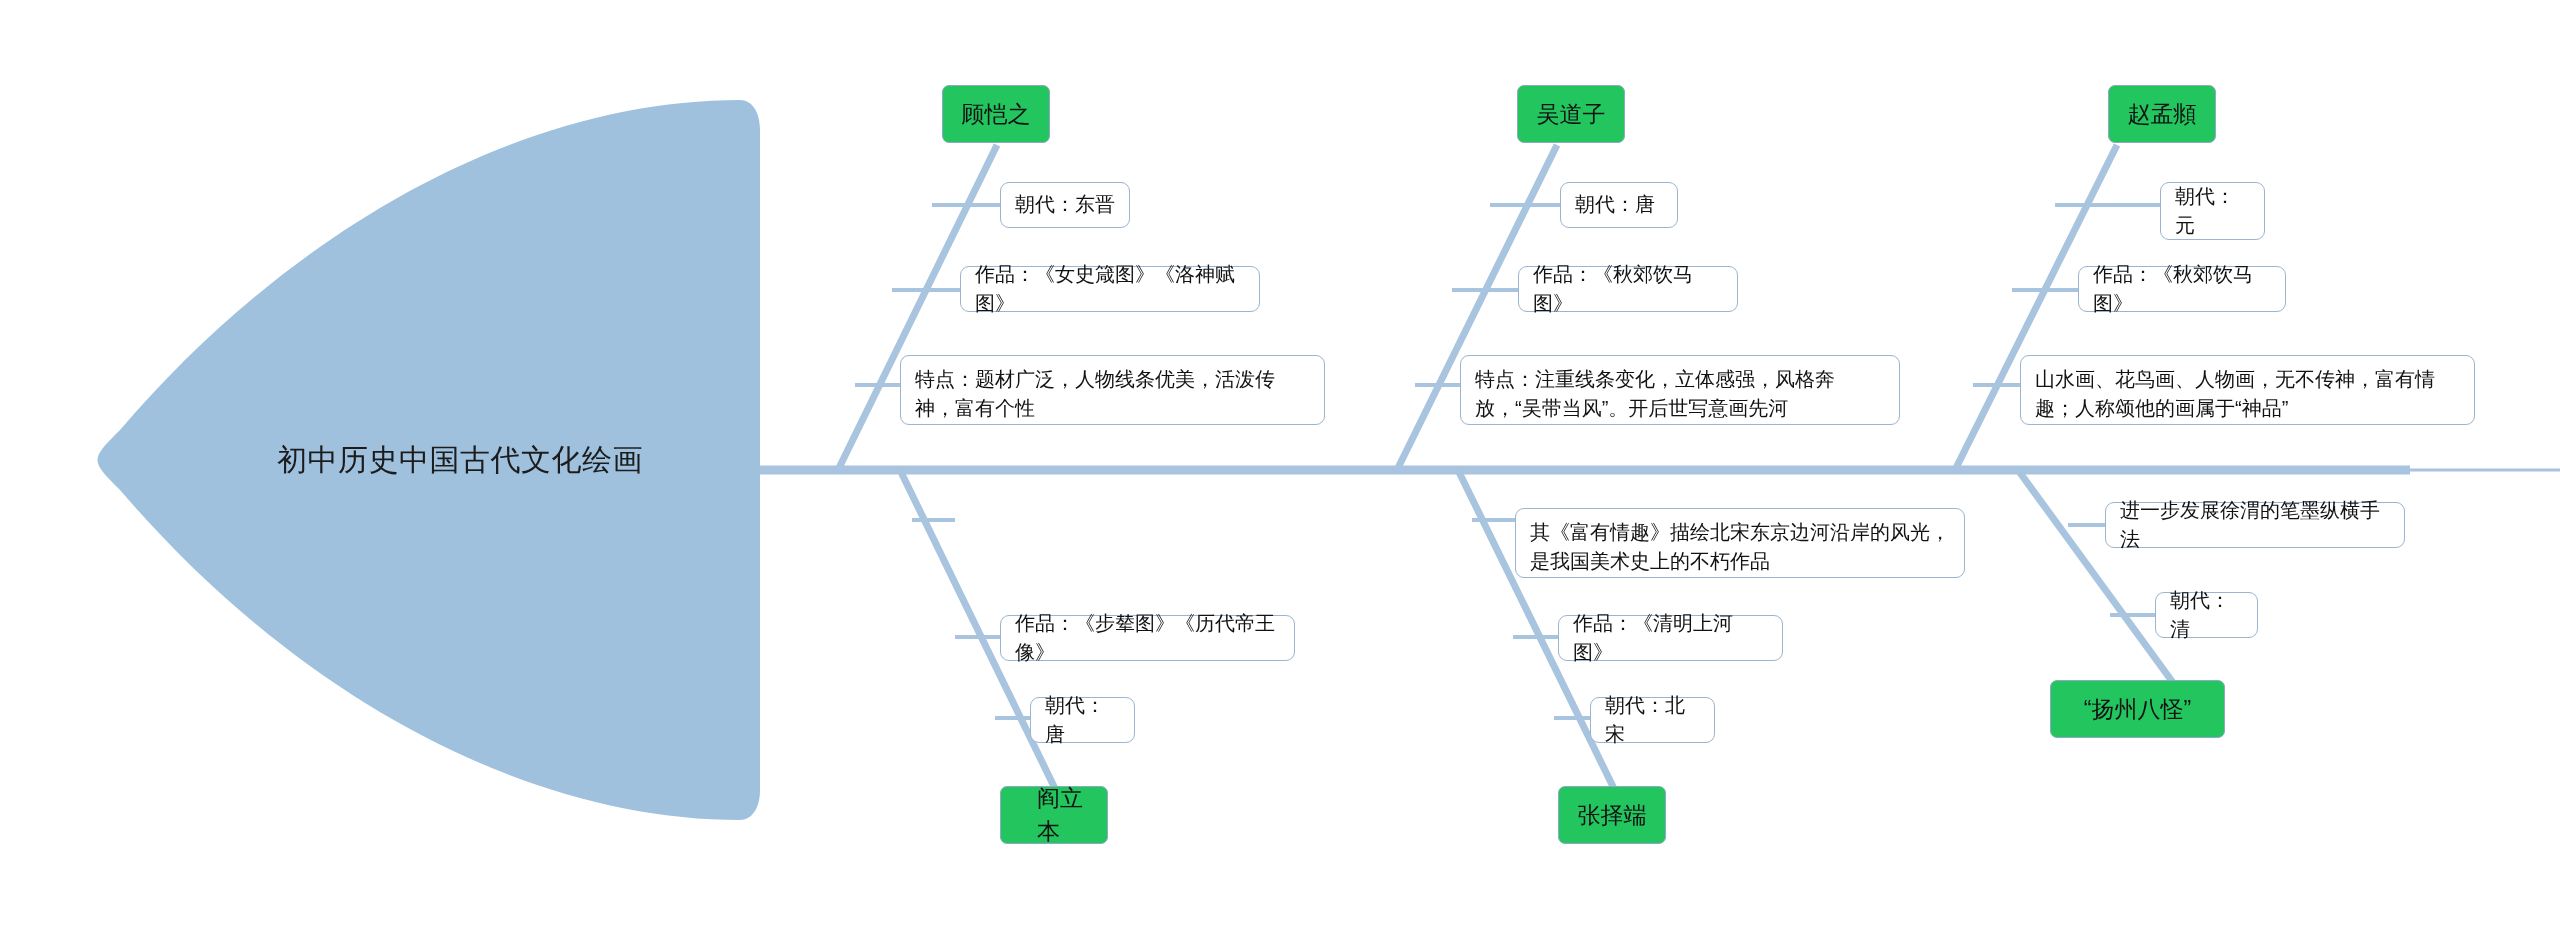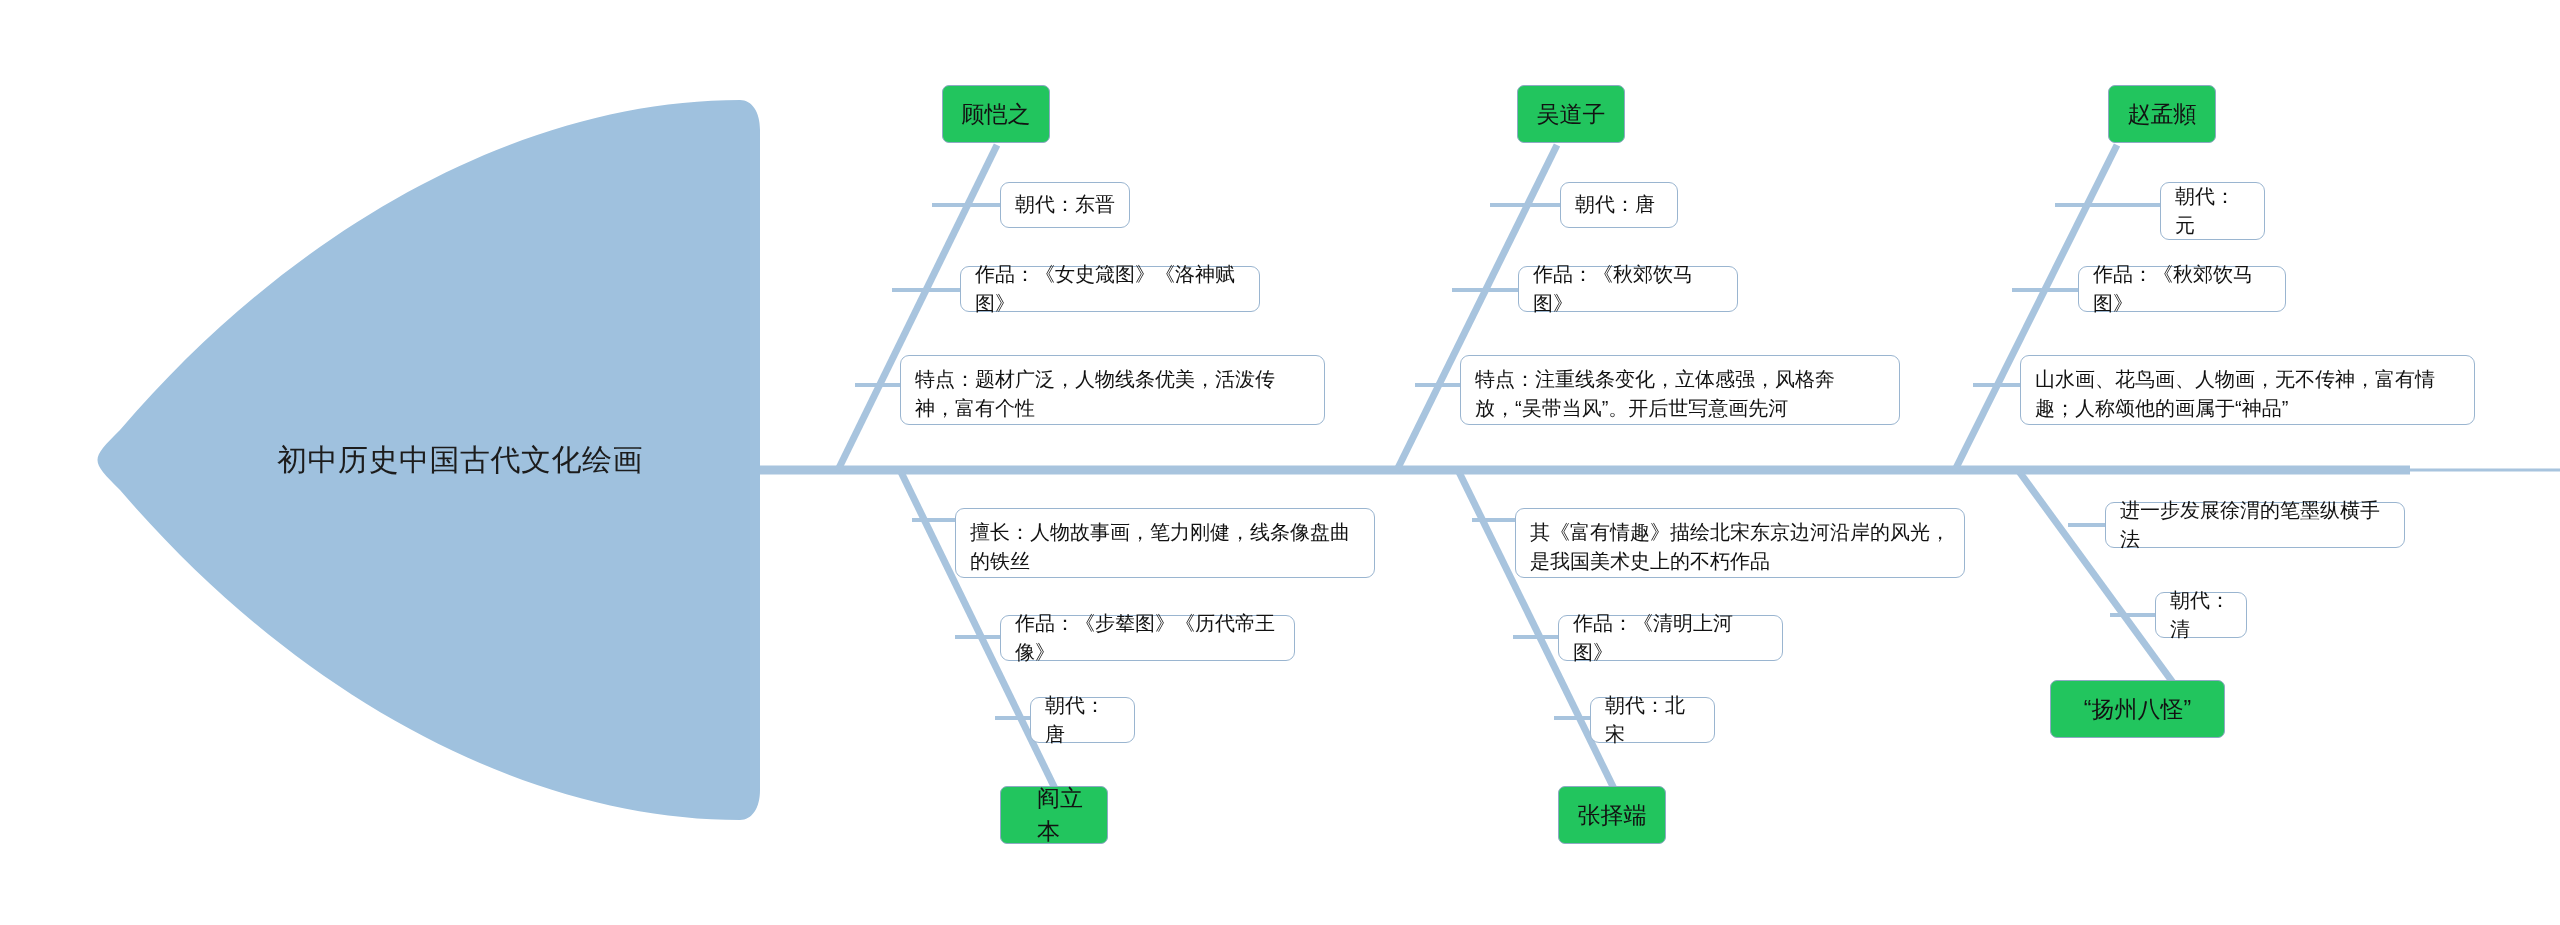--- a/index.html
+++ b/index.html
@@ -118,21 +118,20 @@
   <div class="fish-head-label">初中历史中国古代文化绘画</div>
 
   <div class="node cat" style="left:942px; top:85px; width:108px; height:58px;">顾恺之</div>
 
   <div class="node" style="left:1000px; top:182px; width:130px; height:46px;">朝代：东晋</div>
 
   <div class="node" style="left:960px; top:266px; width:300px; height:46px;">作品：《女史箴图》《洛神赋图》</div>
 
   <div class="node two-line" style="left:900px; top:355px; width:425px; height:70px;">特点：题材广泛，人物线条优美，活泼传神，富有个性</div>
 
-  <div class="node two-line" style="left:955px; top:508px; width:420px; height:70px;">擅长：人物故事画，笔力刚健，线条像盘曲的铁丝</div>
 
   <div class="node" style="left:1000px; top:615px; width:295px; height:46px;">作品：《步辇图》《历代帝王像》</div>
 
   <div class="node" style="left:1030px; top:697px; width:105px; height:46px;">朝代：唐</div>
 
   <div class="node cat" style="left:1000px; top:786px; width:108px; height:58px;padding-left:36px;">阎立本</div>
 
   <div class="node cat" style="left:1517px; top:85px; width:108px; height:58px;">吴道子</div>
 
   <div class="node" style="left:1560px; top:182px; width:118px; height:46px;">朝代：唐</div>
@@ -152,17 +151,17 @@
   <div class="node cat" style="left:2108px; top:85px; width:108px; height:58px;">赵孟頫</div>
 
   <div class="node" style="left:2160px; top:182px; width:105px; height:58px;">朝代：元</div>
 
   <div class="node" style="left:2078px; top:266px; width:208px; height:46px;">作品：《秋郊饮马图》</div>
 
   <div class="node two-line" style="left:2020px; top:355px; width:455px; height:70px;">山水画、花鸟画、人物画，无不传神，富有情趣；人称颂他的画属于“神品”</div>
 
   <div class="node" style="left:2105px; top:502px; width:300px; height:46px;">进一步发展徐渭的笔墨纵横手法</div>
 
-  <div class="node" style="left:2155px; top:592px; width:92px; height:46px;">朝代：清</div>
+  <div class="node" style="left:2155px; top:592px; width:103px; height:46px;">朝代：清</div>
 
   <div class="node cat" style="left:2050px; top:680px; width:175px; height:58px;">“扬州八怪”</div>
 
 </div>
 
 </body></html>

